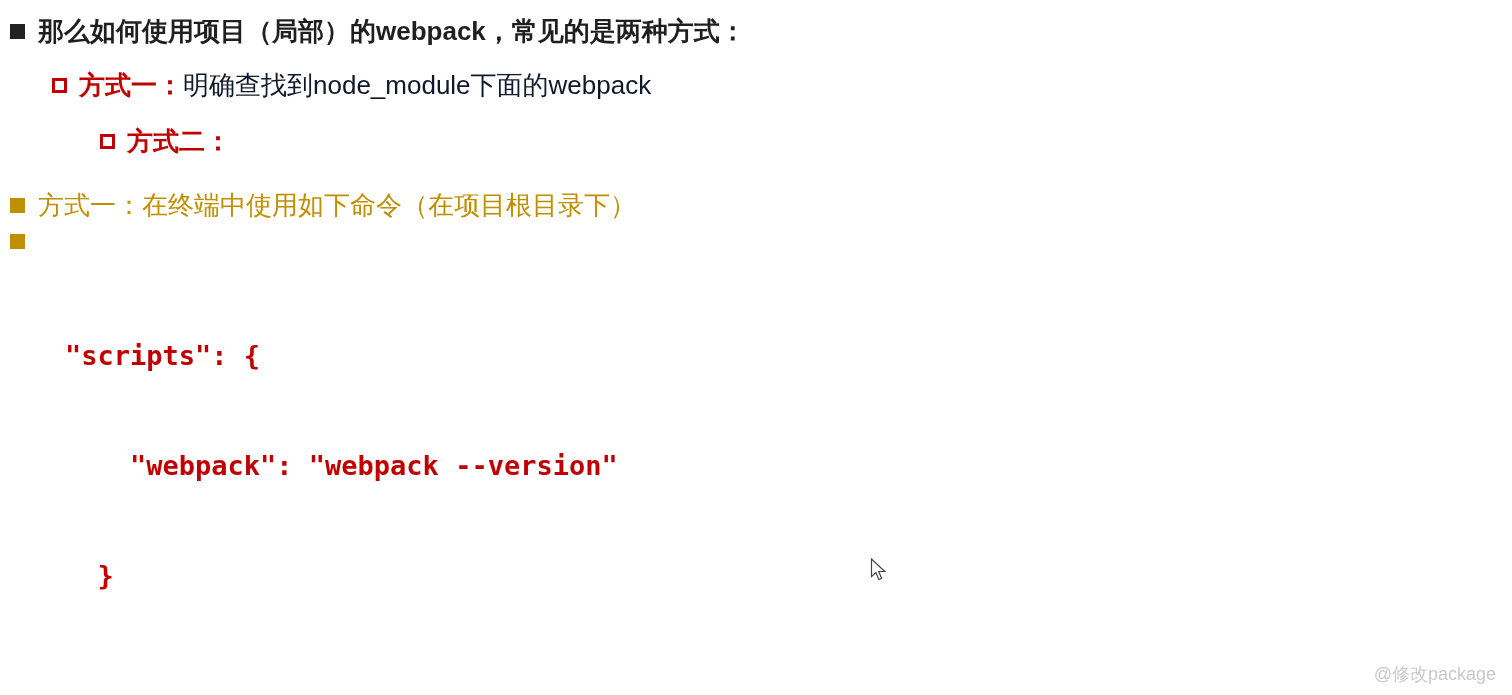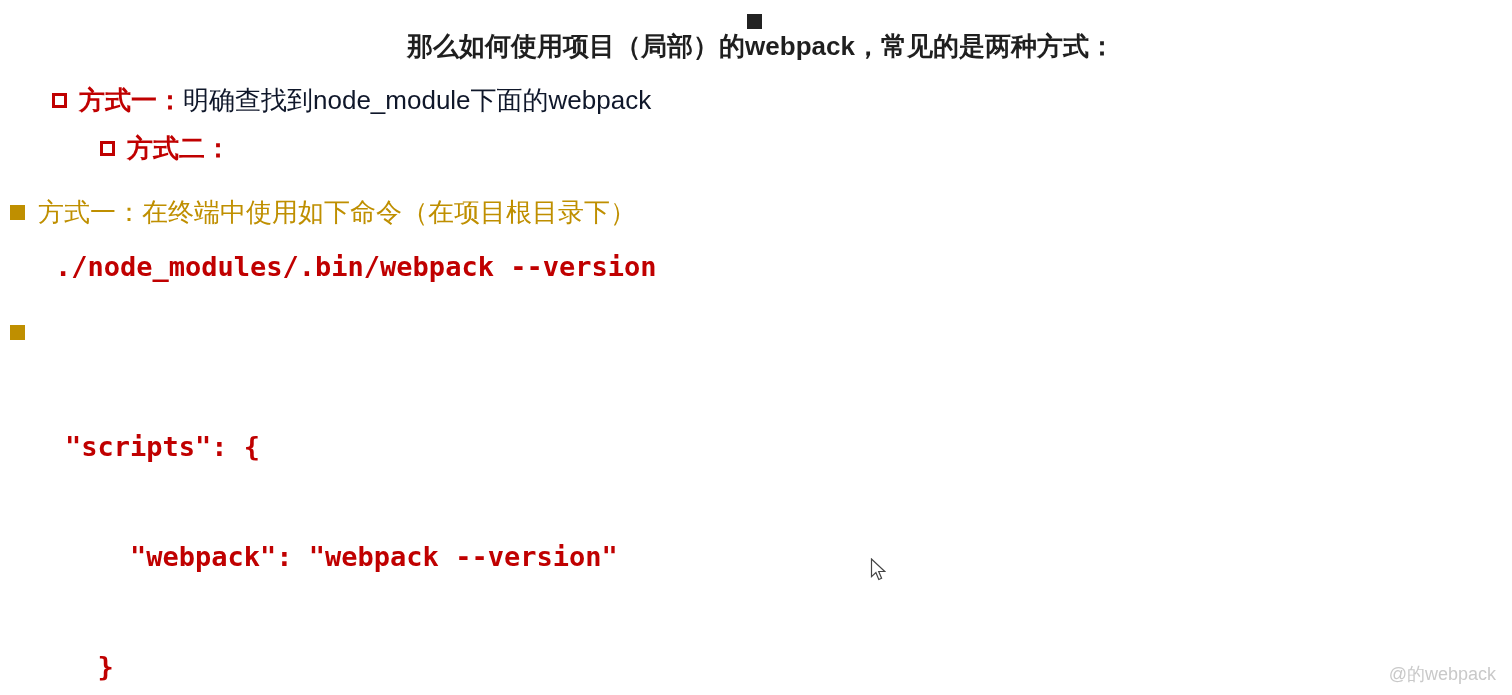--- a/index.html
+++ b/index.html
@@ -48,25 +48,25 @@
     font-size: 26px;
     line-height: 34px;
     white-space: pre;
   }
   .dark  { color: #1f1f1f; }
   .dark2 { color: #0f172a; }
   .red   { color: #c00000; }
   .gold  { color: #bf8f00; }
   .b     { font-weight: bold; }
 
-  .row-intro   { margin-bottom: 20px; flex-direction: column; }
+  .row-intro   { margin-bottom: 20px; }
   .row-sub     { margin-left: 42px; }
-  .row-sub1    { margin-bottom: 14px; }
+  .row-sub1    { margin-bottom: 22px; }
   .row-sub2    { margin-bottom: 30px; padding-left: 48px; }
-  .row-sec1    { margin-bottom: 20px; }
+  .row-sec1    { margin-bottom: 12px; }
   .row-sec2    { margin-bottom: 16px; }
 
   .code {
     font-family: "DejaVu Sans Mono", "Liberation Mono", monospace;
     color: #c00000;
     font-size: 27px;
     line-height: 36px;
     white-space: pre;
     font-weight: bold;
   }
@@ -114,31 +114,30 @@
   <div class="row row-sub row-sub2">
     <span class="bullet sq-hollow-red"></span>
     <span class="t red b">方式二：</span>
   </div>
 
   <div class="row row-sec1">
     <span class="bullet sq-gold"></span>
     <span class="t gold">方式一：在终端中使用如下命令（在项目根目录下）</span>
   </div>
 
-  <div class="code code-1">./node_modules/.bin/webpack --version</div>
 
   <div class="row row-sec2">
     <span class="bullet sq-gold"></span>
   </div>
 
   <div class="code code-block">
     <div class="codeline">"scripts": {</div>
     <div class="codeline">    "webpack": "webpack --version"</div>
     <div class="codeline">  }</div>
   </div>
 
-  <div class="watermark">@的webpack</div>
+  <div class="watermark">@修改package</div>
 
   <svg class="cursor" viewBox="0 0 16 23" xmlns="http://www.w3.org/2000/svg">
     <path d="M1.5 1 L1.5 18.6 L5.9 14.6 L8.8 21.5 L11.6 20.3 L8.7 13.5 L14.8 13.5 Z" fill="#ffffff" stroke="#444444" stroke-width="1.2"></path>
   </svg>
 
 </div>
 
 </body></html>

